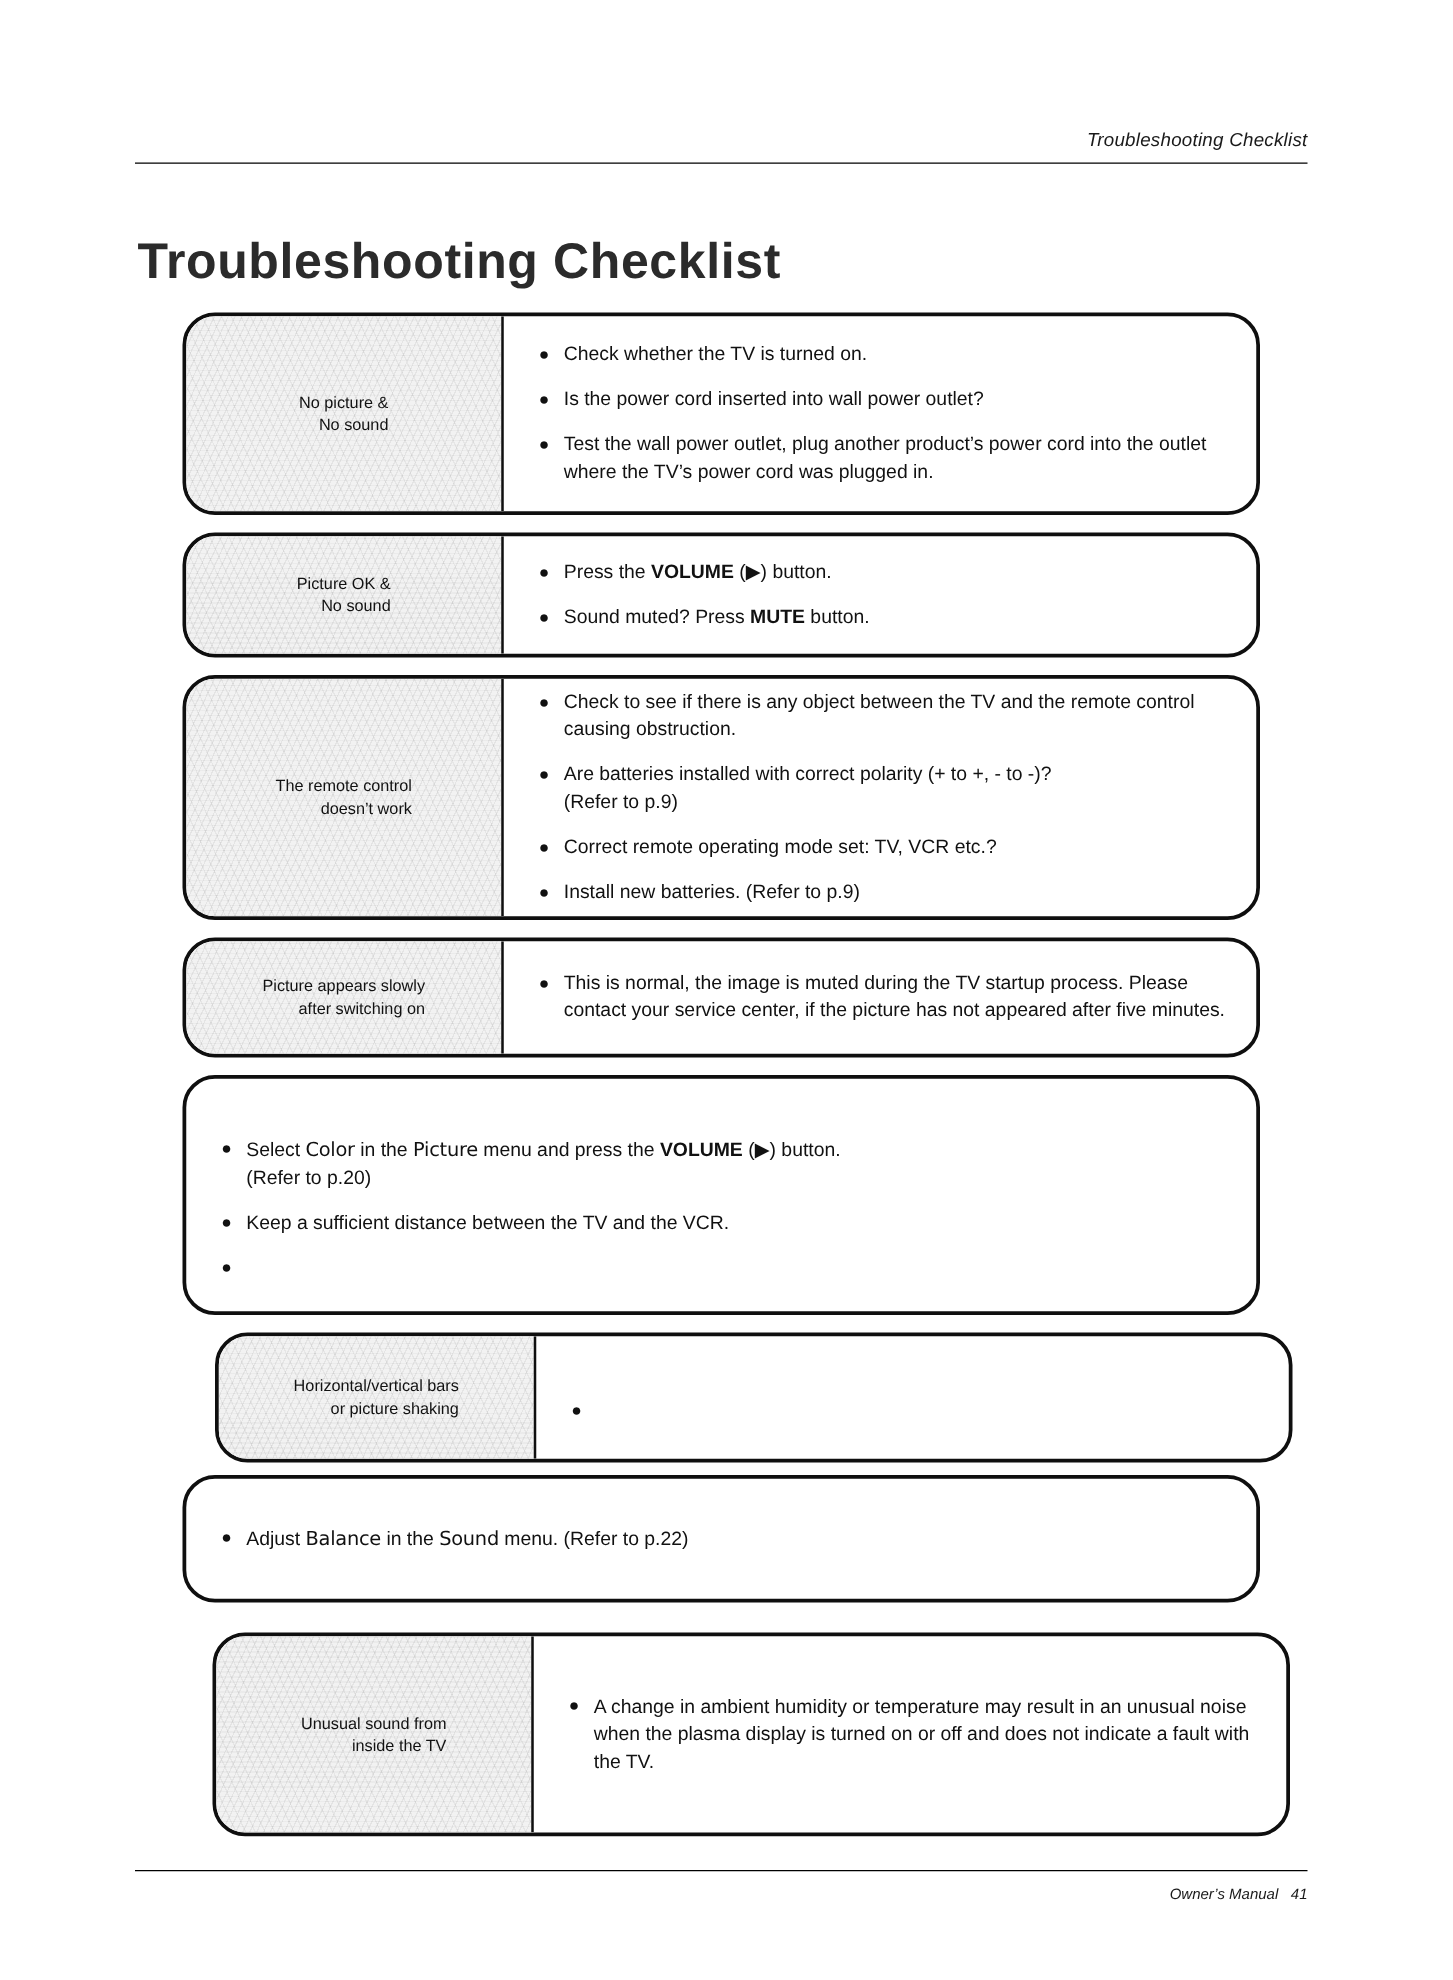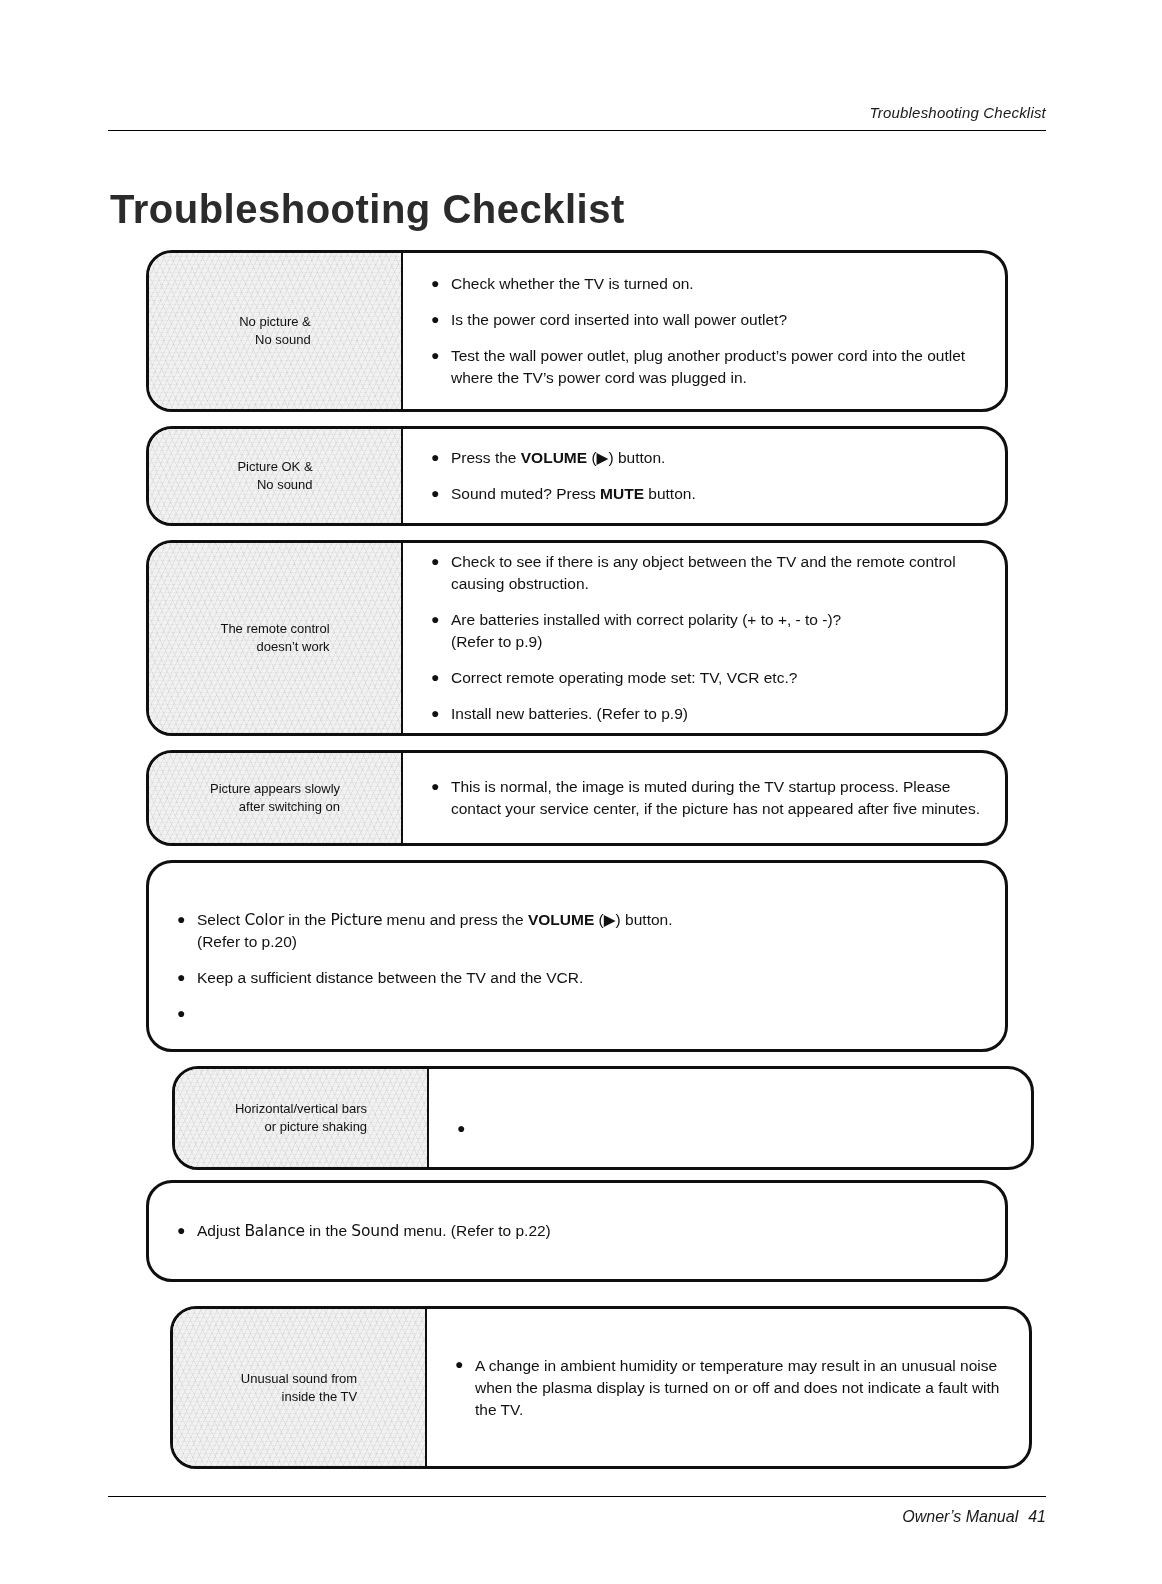--- a/index.html
+++ b/index.html
@@ -130,21 +130,21 @@
     top: 1478px;
     width: 938px;
     height: 1px;
     background: #000;
   }
   .footer-text {
     position: absolute;
     right: 116px;
     top: 1490px;
     font-style: italic;
-    font-size: 16px;
+    font-size: 12px;
     color: #1a1a1a;
     margin-left: 40px;
   }
   .footer-text .pageno {
     font-style: italic;
     font-weight: normal;
     margin-left: 10px;
   }
 </style>
 </head>

